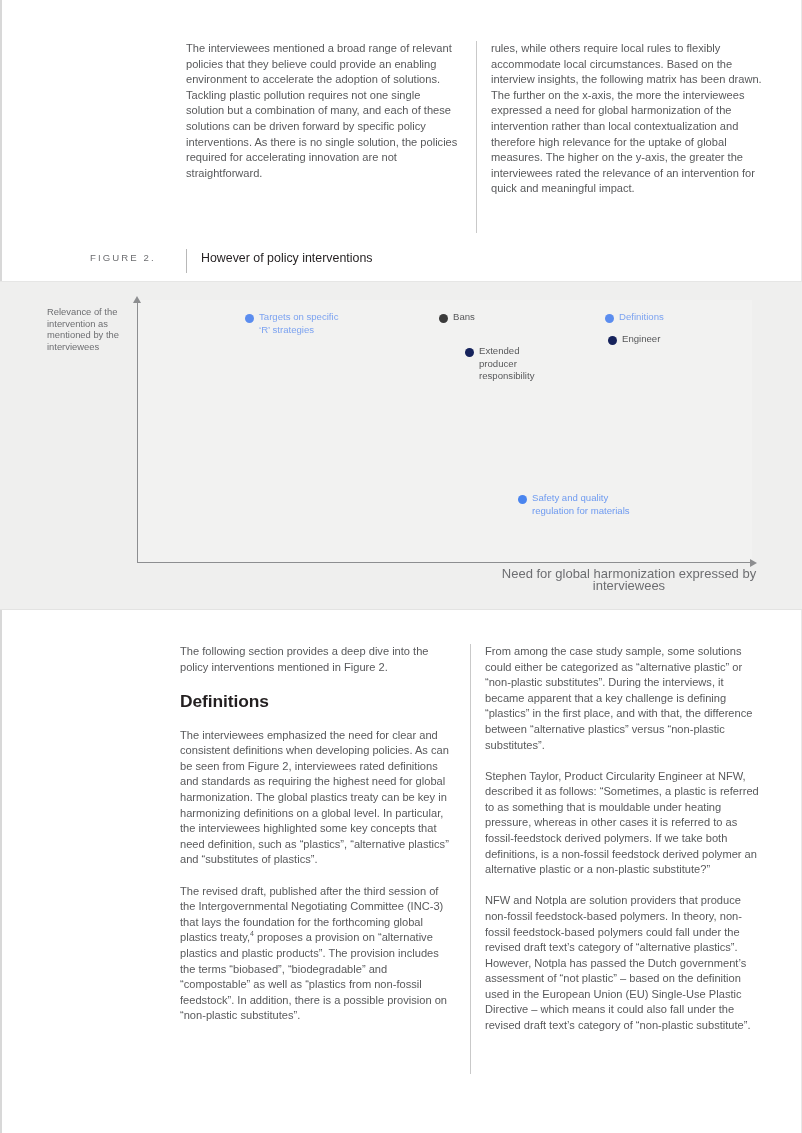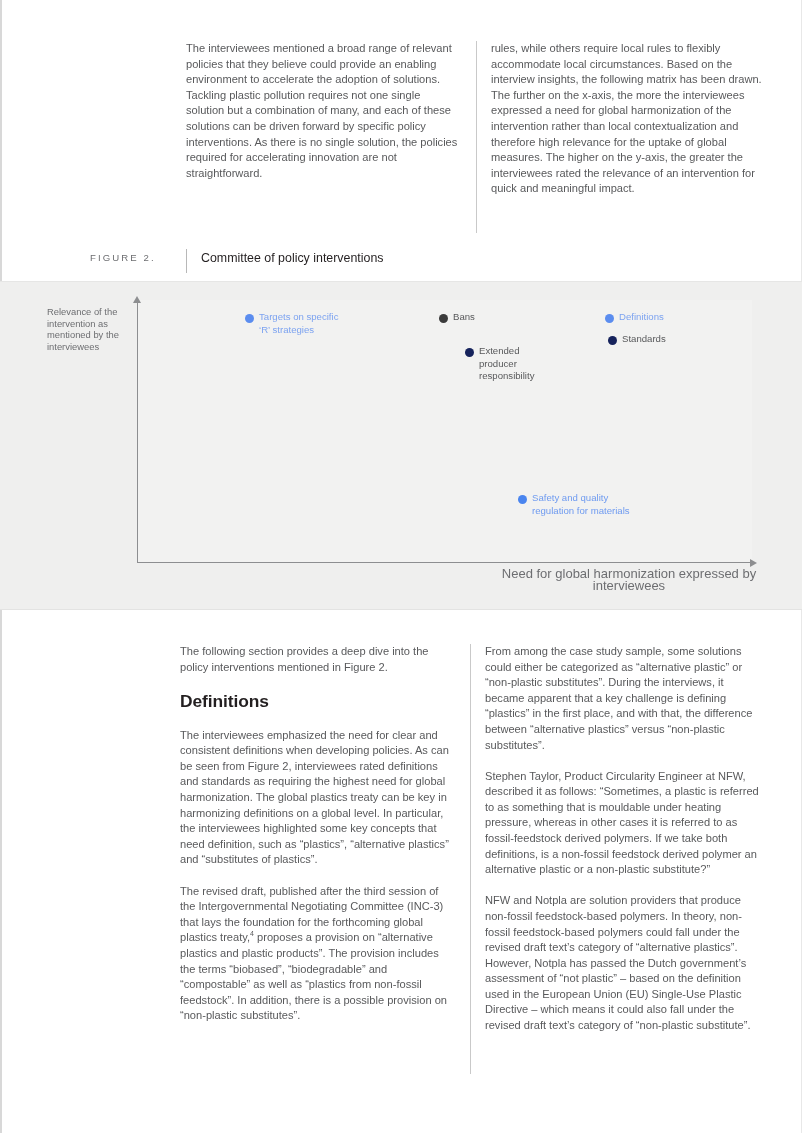--- a/index.html
+++ b/index.html
@@ -233,21 +233,21 @@
     </div>
     <div class="col-divider" style="height:192px;"></div>
     <div class="col">
       <p class="body">rules, while others require local rules to flexibly accommodate local circumstances. Based on the interview insights, the following matrix has been drawn. The further on the x-axis, the more the interviewees expressed a need for global harmonization of the intervention rather than local contextualization and therefore high relevance for the uptake of global measures. The higher on the y-axis, the greater the interviewees rated the relevance of an intervention for quick and meaningful impact.</p>
     </div>
   </div>
 
   <div id="figure-caption">
     <div class="fig-label">FIGURE 2.</div>
     <div class="fig-caprule"></div>
-    <div class="fig-title">Committee of policy interventions</div>
+    <div class="fig-title">However of policy interventions</div>
   </div>
 
   <div id="figure-band">
     <div class="band-hairline-top"></div>
     <div class="band-hairline-bottom"></div>
   </div>
 
   <div id="plot-area"></div>
 
   <div id="y-axis"></div>
@@ -268,21 +268,21 @@
     <span class="dot-label" style="color: rgb(88, 89, 91);">Bans</span>
   </div>
 
   <div class="datapoint" style="left:605px; top:311px; width:110px;">
     <span class="dot" style="background: rgb(91, 141, 239);"></span>
     <span class="dot-label" style="color: rgb(125, 163, 240);">Definitions</span>
   </div>
 
   <div class="datapoint" style="left:608px; top:333px; width:110px;">
     <span class="dot" style="background: rgb(22, 35, 92);"></span>
-    <span class="dot-label" style="color: rgb(88, 89, 91);">Standards</span>
+    <span class="dot-label" style="color: rgb(88, 89, 91);">Engineer</span>
   </div>
 
   <div class="datapoint" style="left:465px; top:345px; width:95px;">
     <span class="dot" style="background: rgb(22, 35, 92);"></span>
     <span class="dot-label" style="color: rgb(88, 89, 91);">Extended<br>producer<br>responsibility</span>
   </div>
 
   <div class="datapoint" style="left:518px; top:492px; width:150px;">
     <span class="dot" style="background: rgb(74, 133, 239);"></span>
     <span class="dot-label" style="color: rgb(111, 155, 240);">Safety and quality<br>regulation for materials</span>

